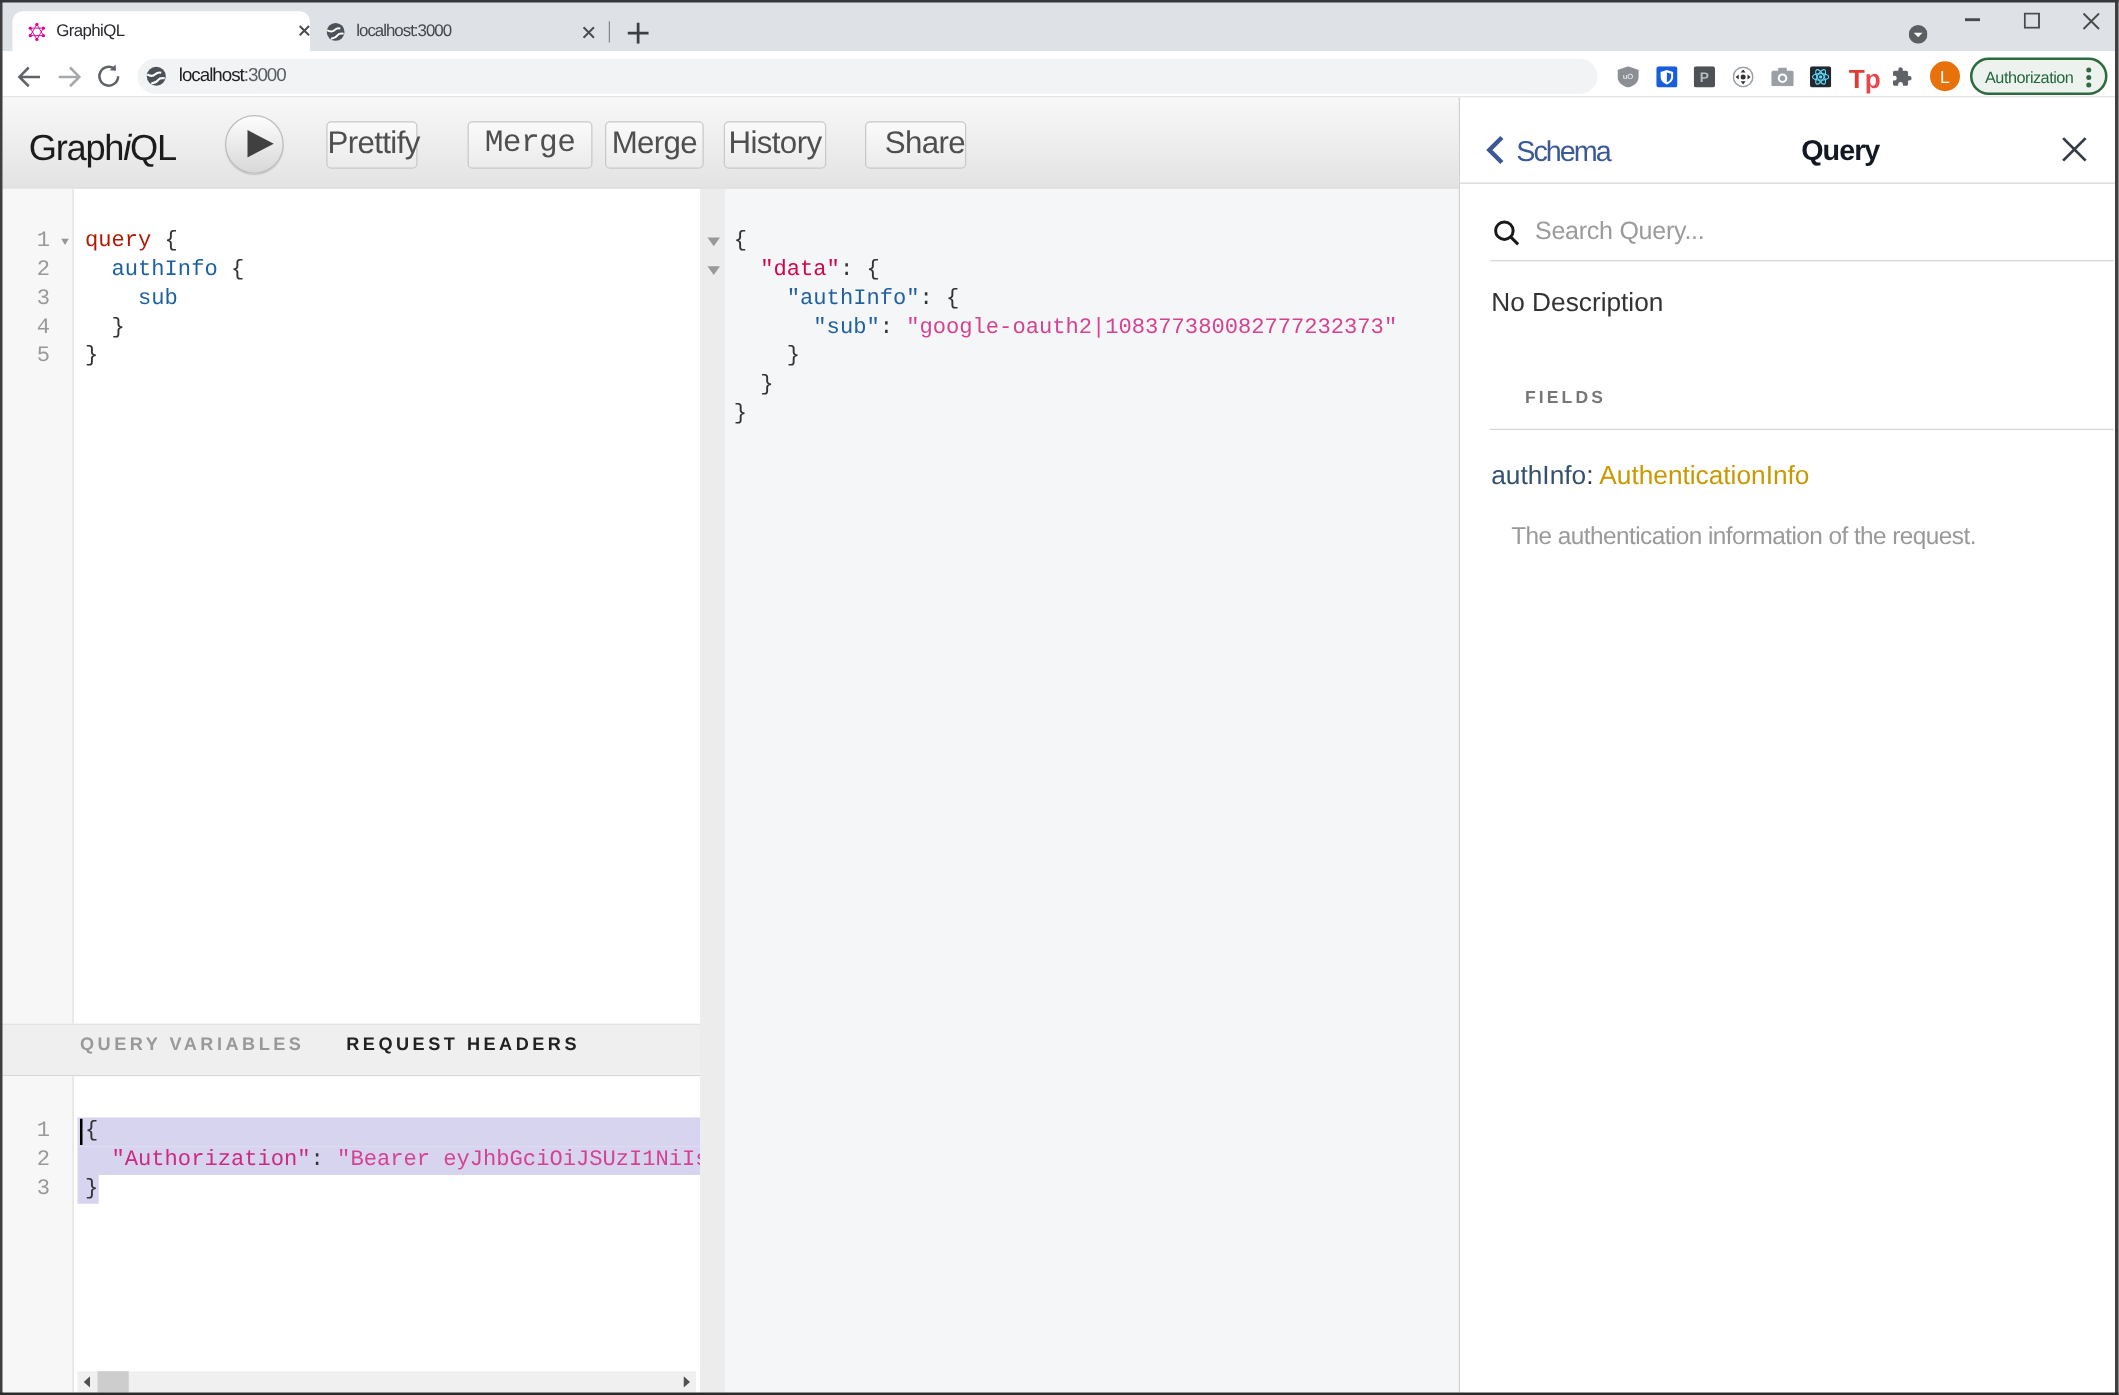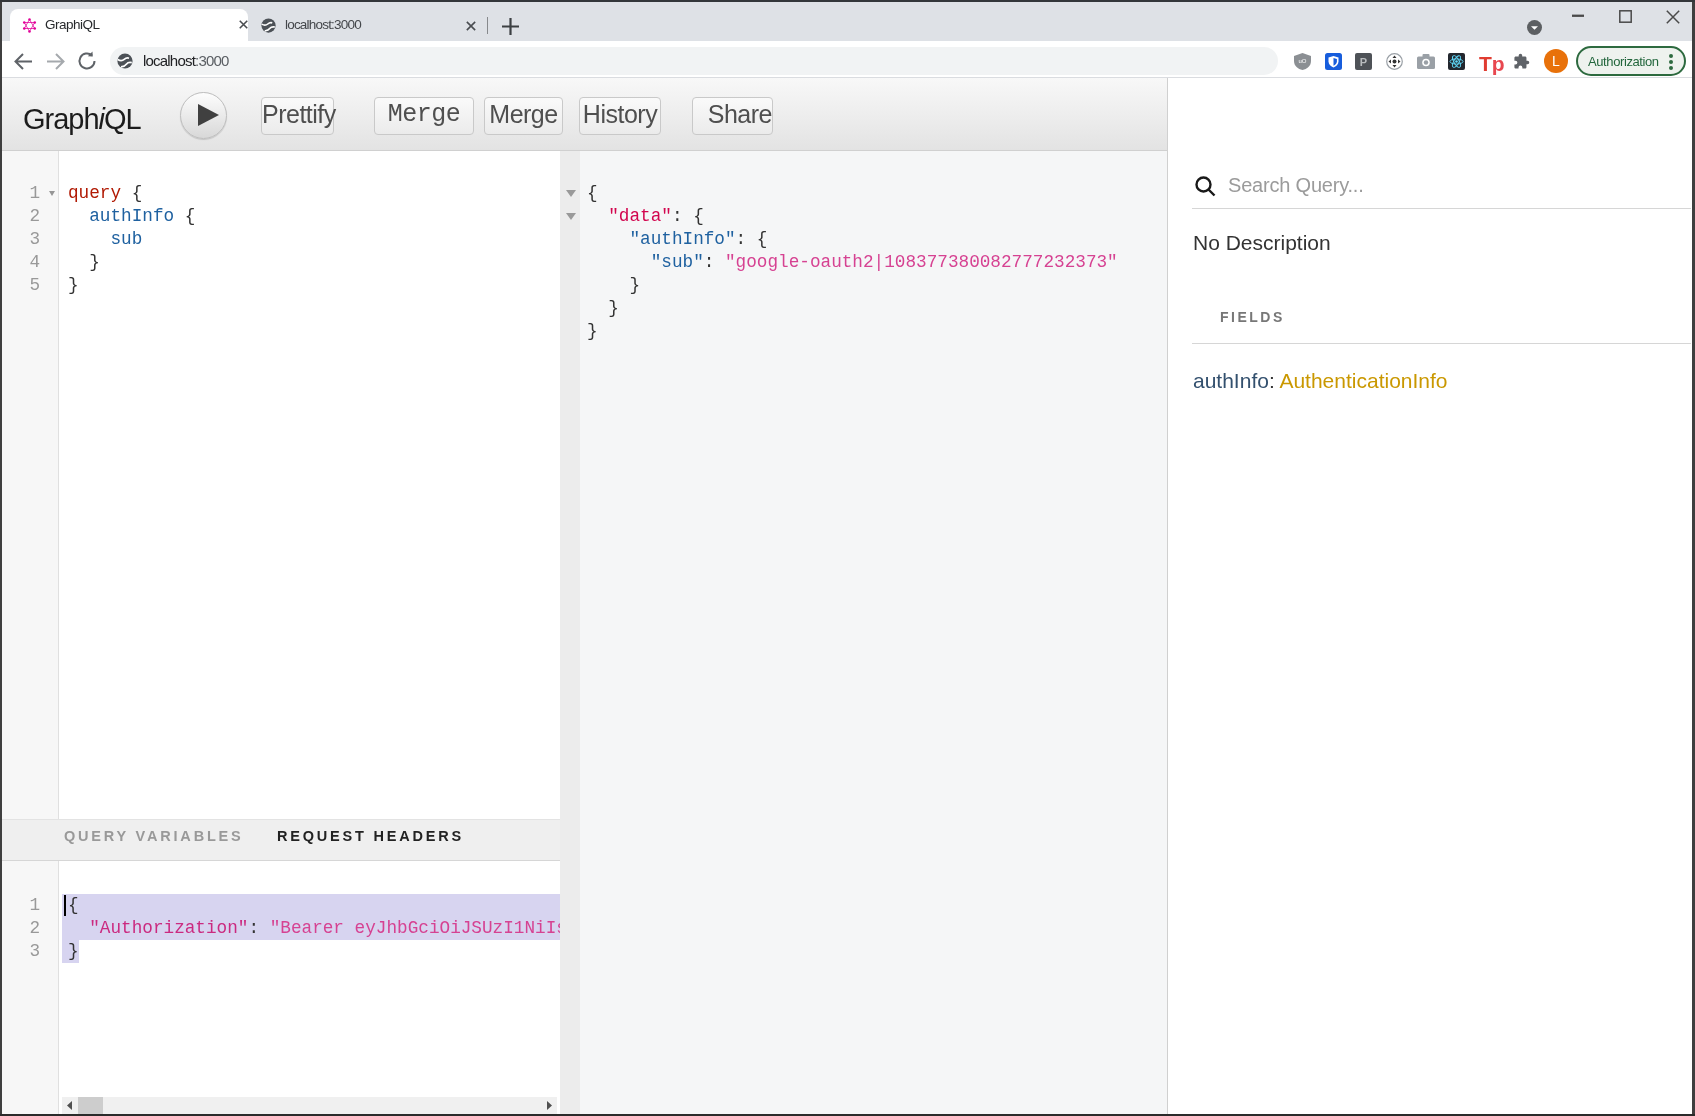--- a/index.html
+++ b/index.html
@@ -264,24 +264,35 @@
   <div class="abs mono" style="left:27px;top:31px;"><span class="pun">{</span>
 <span class="def">  "data"</span><span class="pun">: {</span>
 <span class="prop">    "authInfo"</span><span class="pun">: {</span>
 <span class="prop">      "sub"</span><span class="pun">: </span><span class="str">"google-oauth2|108377380082777232373"</span>
 <span class="pun">    }</span>
 <span class="pun">  }</span>
 <span class="pun">}</span></div>
 </div>
 
 <div class="abs" id="docpanel">
+  <div id="docheader">
+    <svg class="abs" style="left:20px;top:30px" width="16" height="24" viewBox="0 0 16 24">
+      <path d="M13.5 2 L3.5 12 L13.5 22" stroke="#3B5998" stroke-width="3.6" fill="none"></path>
+    </svg>
+    <div class="abs" style="left:45px;top:30px;font-size:23px;letter-spacing:-1.6px;color:#3B5998;">Schema</div>
+    <div class="abs" style="left:273px;top:29px;font-size:23px;letter-spacing:-0.8px;font-weight:bold;color:#141823;">Query</div>
+    <svg class="abs" style="left:481px;top:31px" width="21" height="21" viewBox="0 0 21 21">
+      <path d="M1.5 1.5 L19.5 19.5 M19.5 1.5 L1.5 19.5" stroke="#353b46" stroke-width="2.2"></path>
+    </svg>
+  </div>
 
   <svg class="abs" style="left:27px;top:98px" width="21" height="21" viewBox="0 0 21 21">
     <circle cx="8.5" cy="8.5" r="7" fill="none" stroke="#191919" stroke-width="2.4"></circle>
     <path d="M13.5 13.5 L19.5 19.5" stroke="#191919" stroke-width="2.4"></path>
   </svg>
   <div class="abs" style="left:60px;top:96px;font-size:20px;letter-spacing:-0.2px;color:#9b9b9b;">Search Query...</div>
   <div class="docsep" style="top:130px;"></div>
   <div class="abs" style="left:25px;top:153px;font-size:21px;color:#333;">No Description</div>
   <div class="abs" style="left:25px;top:231px;font-size:14px;font-weight:bold;letter-spacing:2.5px;color:#777;margin-left:27px;">FIELDS</div>
   <div class="docsep" style="top:265px;"></div>
   <div class="abs" style="left:25px;top:291px;font-size:21px;"><span style="color:#33506E">authInfo</span><span style="color:#333">: </span><span style="color:#CA9800">AuthenticationInfo</span></div>
+  <div class="abs" style="left:41px;top:340px;font-size:19.5px;letter-spacing:-0.45px;color:#999;">The authentication information of the request.</div>
 </div>
 
 </body></html>

